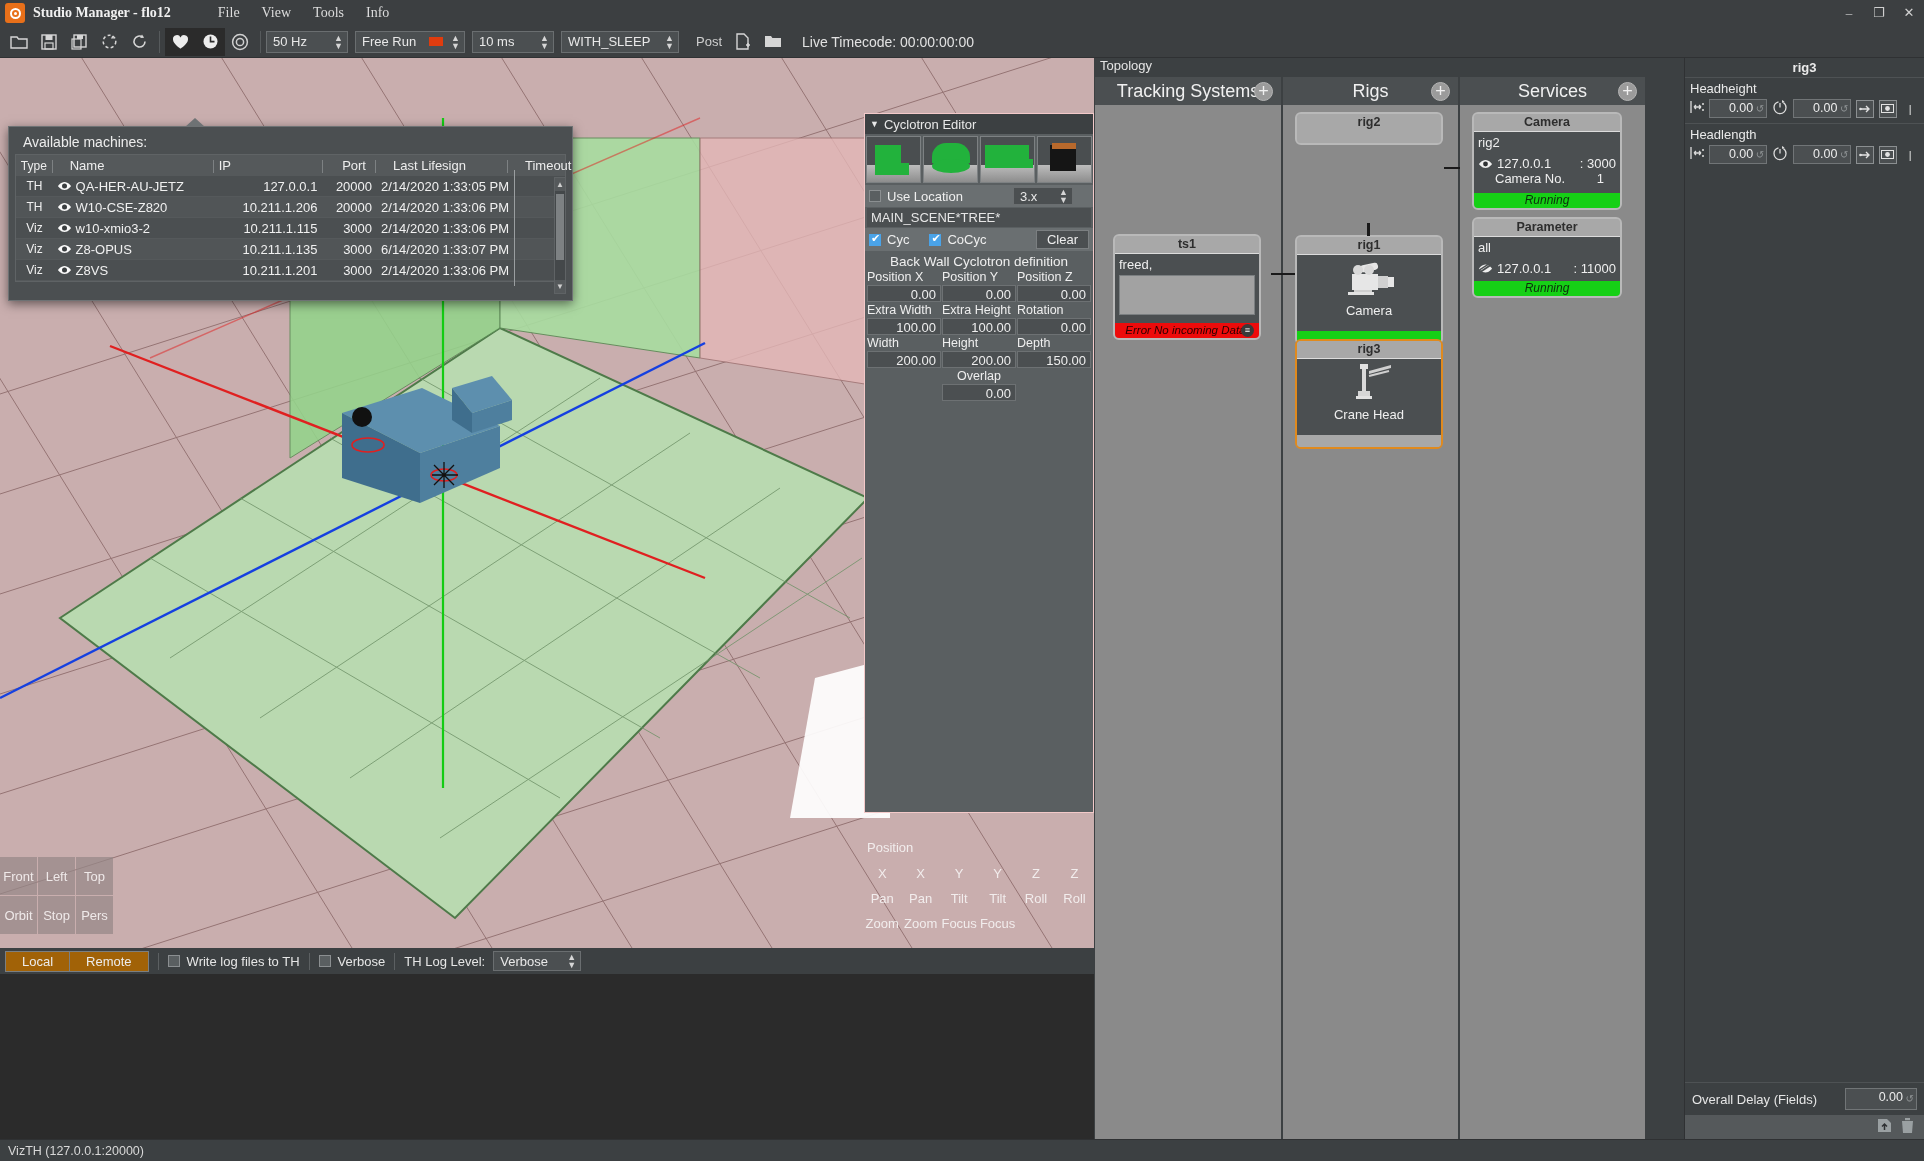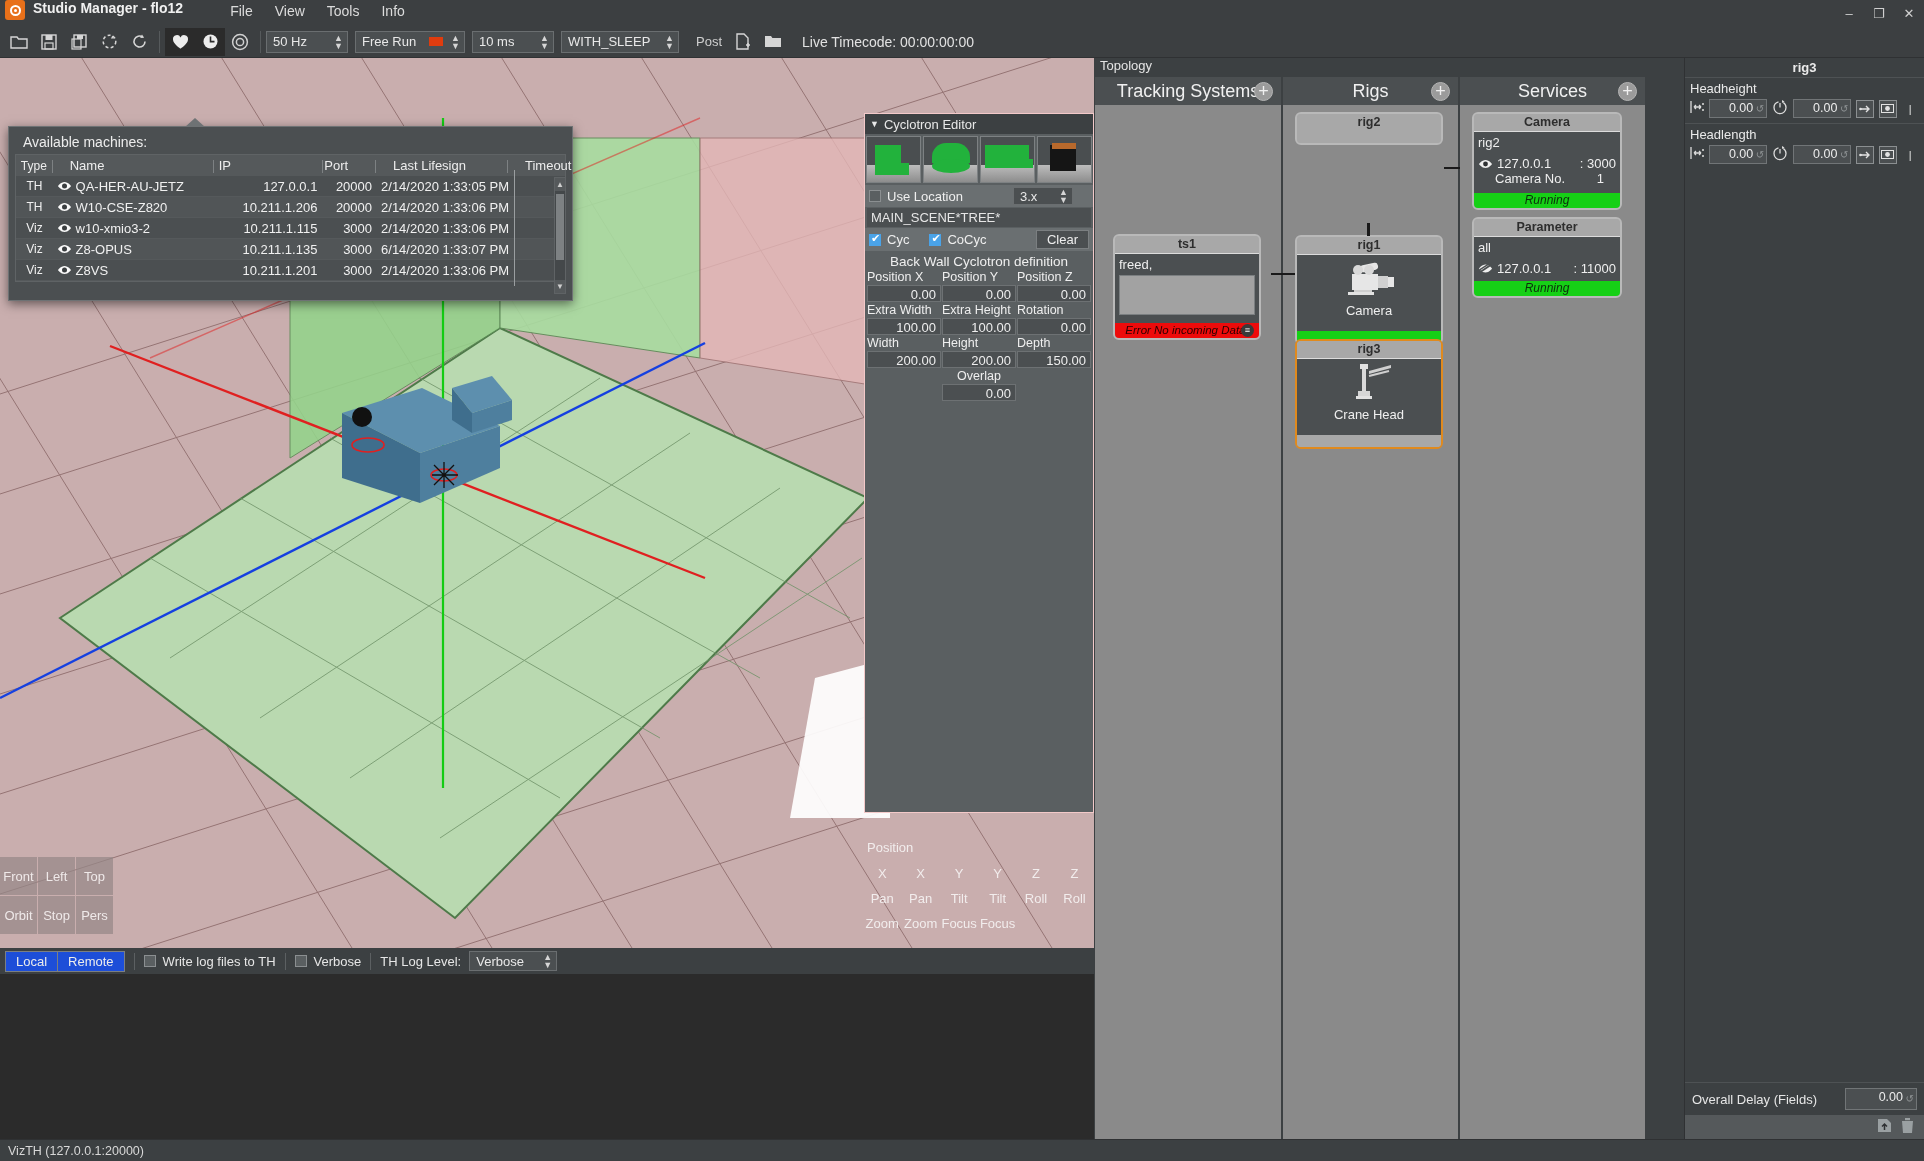--- a/index.html
+++ b/index.html
@@ -4,21 +4,21 @@
 <style>
   * { box-sizing: border-box; margin:0; padding:0; }
   html,body{ background:#2b2b2b; }
   body {
     width:1924px; height:1161px;
     font-family:"Liberation Sans", sans-serif;
     font-size:14px; color:#e6e6e6;
     overflow:hidden; position:relative;
   }
   
-  #titlebar{ height:26px; background:#3c3f41; display:flex; position:relative; }
+  #titlebar{ height:26px; background:#3c3f41; display:flex; align-items:center; position:relative;font-family:Liberation Serif, serif; }
   #applogo{ width:20px;height:20px;margin:0 8px 0 5px; background:#e8701a; border-radius:3px;
             display:flex;align-items:center;justify-content:center; }
   #applogo .ring{ width:11px;height:11px;border:2px solid #fff;border-radius:50%;
                   display:flex;align-items:center;justify-content:center;}
   #applogo .ring i{ width:3px;height:3px;background:#fff;border-radius:50%;display:block;}
   #apptitle{ font-weight:bold; font-size:14px; color:#f0f0f0; margin-right:36px; }
   .menu-item{ padding:3px 11px; font-size:14px; color:#dcdcdc; }
   #wincontrols{ position:absolute; right:0; top:0; height:26px; display:flex; align-items:center; }
   .winbtn{ width:30px; text-align:center; font-size:13px; color:#d0d0d0; }
   
@@ -114,21 +114,21 @@
   .iconbtn{ width:19px;height:18px; border:1px solid #8b8f91; background:#4b4f51; color:#e2e2e2;
             font-size:11px; display:flex;align-items:center;justify-content:center; }
   .iconbtn.flat{ border:none;background:none; }
   #overall-delay{ position:absolute; left:0; right:0; bottom:46px; border-top:1px solid #4e5254;
                   display:flex; align-items:center; padding:5px 7px; justify-content:space-between; }
   #rp-bottombar{ position:absolute; left:0; right:0; bottom:22px; height:24px; background:#55595b;
                  display:flex; align-items:center; justify-content:flex-end; gap:7px; padding-right:9px; }
   
   #logbar{ position:absolute; left:0; width:1094px; top:890px; height:26px; background:#3c4042;
            display:flex; align-items:center; padding:0 5px; gap:0px; }
-  .seg{ background:#1d4ed8; border:1px solid #7b7f81; color:#ececec; font-size:13px; padding:2px 10px; }
+  .seg{ background:#a16207; border:1px solid #7b7f81; color:#ececec; font-size:13px; padding:2px 16px; }
   .seg.first{ border-right:none; }
   .lg-sep{ width:1px;height:17px;background:#5c6062;margin:0 9px; }
   #statusbar{ position:absolute; left:0; right:0; bottom:0; height:22px; background:#3c4042;
               display:flex; align-items:center; padding-left:8px; font-size:12.5px; color:#d8d8d8;
               border-top:1px solid #2f3133; }
   
   #machines{ position:absolute; left:8px; top:68px; width:565px; height:175px; background:#4b4f51;
              border:1px solid #6e7274; z-index:40; box-shadow:0 3px 10px rgba(0,0,0,.5); }
   #machines:before{ content:""; position:absolute; left:176px; top:-9px; width:0;height:0;
                     border-left:10px solid transparent; border-right:10px solid transparent;
@@ -714,21 +714,21 @@
     </span>
   </div>
 
   <div id="machines">
     <div id="mach-label">Available machines:</div>
     <div id="mach-table">
       <div id="mach-hdr">
         <span class="c-type">Type</span>
         <span class="mh" style="width:186px">Name</span>
         <span class="mh c-ip" style="text-align:left;padding-left:6px">IP</span>
-        <span class="mh c-port" style="text-align:left;padding-left:2px">Port</span>
+        <span class="mh c-port" style="text-align:right;padding-left:2px">Port</span>
         <span class="mh c-life">Last Lifesign</span>
         <span class="mh c-to">Timeout</span>
       </div>
       <div id="mach-rows">
           <div class="mrow">
             <span class="c-type">TH</span>
             <span class="c-eye"><svg width="15" height="10" viewBox="0 0 15 10">
                 <path d="M1 5s2.6-4 6.5-4S14 5 14 5s-2.6 4-6.5 4S1 5 1 5z" fill="#fafafa"></path>
                 <circle cx="7.5" cy="5" r="2.5" fill="#3a3e40"></circle>
               </svg></span>

